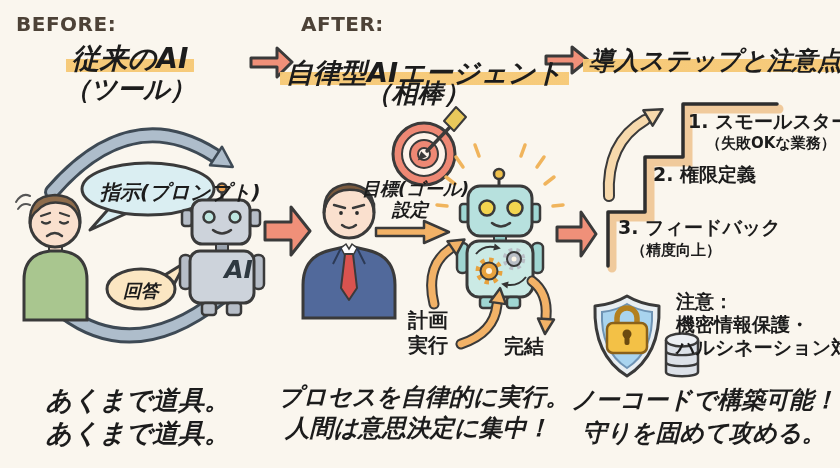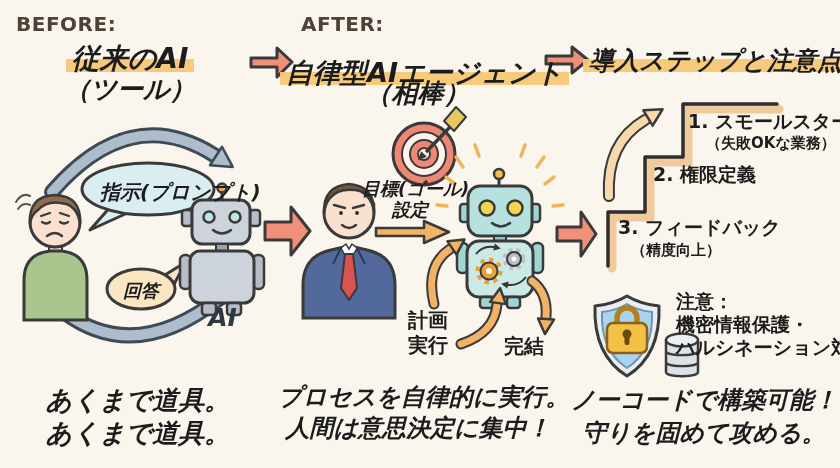--- a/index.html
+++ b/index.html
@@ -195,21 +195,21 @@
   <div class="txt ctr" style="left:30px;top:72px;width:200px;font-size:26px;">（ツール）</div>
 
   <div class="txt lbl" style="left:301px;top:12px;">AFTER:</div>
   <div class="txt ctr" style="left:280px;top:55px;width:275px;font-size:27px;"><span class="hl">自律型AIエージェント</span></div>
   <div class="txt ctr" style="left:280px;top:76px;width:275px;font-size:26px;">（相棒）</div>
 
   <div class="txt ctr" style="left:583px;top:44px;width:250px;font-size:25px;"><span class="hl">導入ステップと注意点</span></div>
 
   <div class="txt ctr" style="left:84px;top:179px;width:140px;font-size:20px;margin-left:16px;">指示(プロンプト)</div>
   <div class="txt ctr" style="left:115px;top:279px;width:52px;font-size:18px;">回答</div>
-  <div class="txt ctr" style="left:200px;top:255px;width:45px;font-size:25px;color:#2e3840;margin-top:48px;">AI</div>
+  <div class="txt ctr" style="left:216px;top:255px;width:45px;font-size:25px;color:#2e3840;">AI</div>
   <div class="txt ctr cap" style="left:18px;top:384px;width:240px;font-size:26px;">
     <div>あくまで道具。</div>
     <div>あくまで道具。</div>
   </div>
 
   <div class="txt ctr" style="left:362px;top:178px;width:96px;font-size:18px;line-height:21px;">
     <div>目標(ゴール)</div>
     <div>設定</div>
   </div>
   <div class="txt" style="left:408px;top:307px;font-size:20px;">計画</div>

